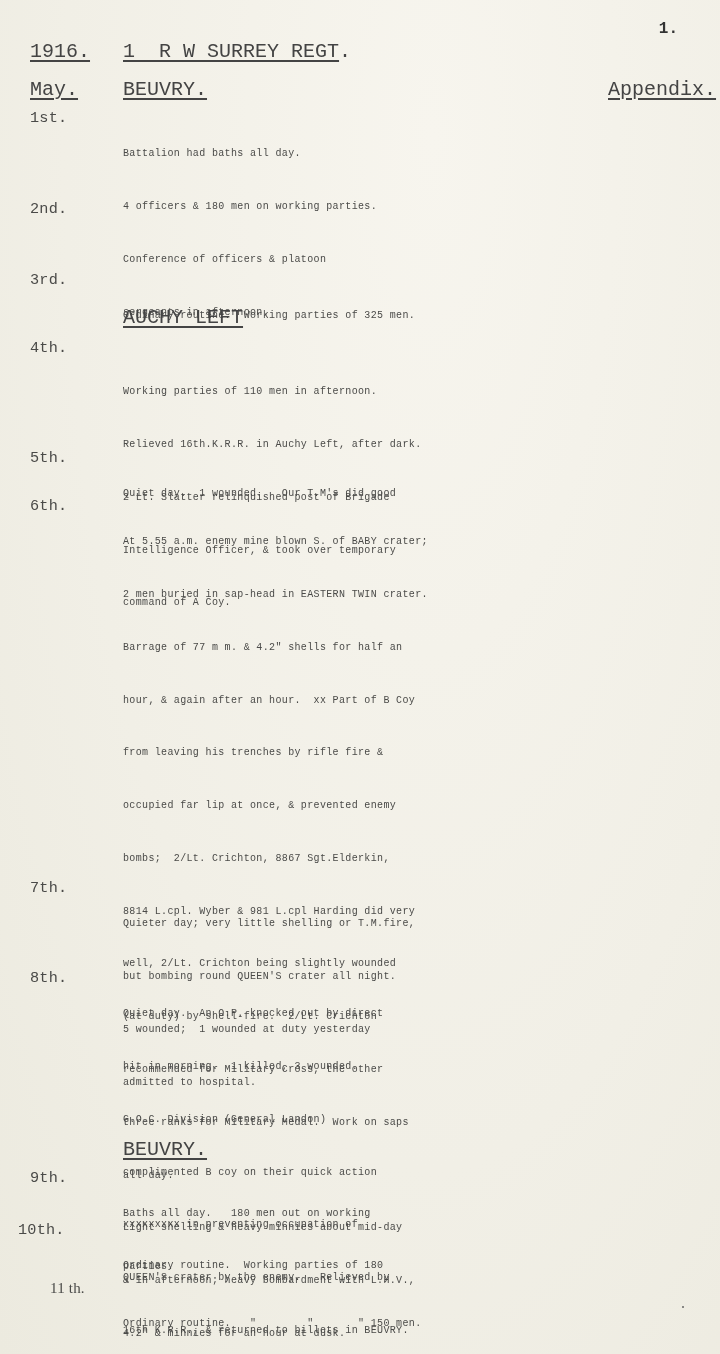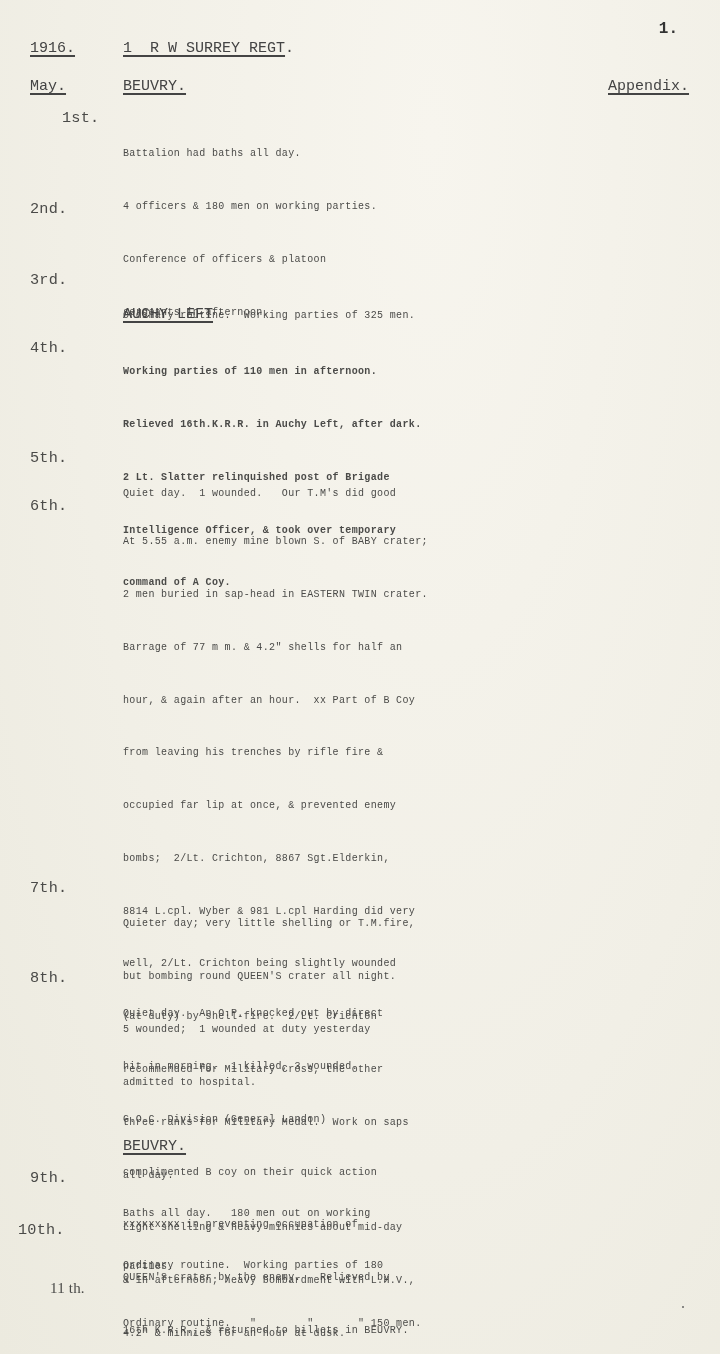--- a/index.html
+++ b/index.html
@@ -8,60 +8,60 @@
     background: #f3f1e9;
     background-image: radial-gradient(ellipse at 60% 10%, #f7f5ee 0%, #f1efe6 60%, #eceadf 100%);
     font-family: "Liberation Mono", "DejaVu Sans Mono", monospace;
     color: #4a4a48;
     position: relative;
   }
   .page { position: absolute; left: 0; top: 0; width: 720px; height: 1354px; }
   .abs { position: absolute; white-space: pre; }
   .ul { text-decoration: underline; text-decoration-thickness: 2px; text-underline-offset: 3px; }
   .t { font-size: 15.2px; line-height: 17.6px; letter-spacing: 0.2px; }
-  .h { font-size: 15px; letter-spacing: 0px; color: #444; }
+  .h { font-size: 20px; letter-spacing: 0px; color: #444; }
   .date { left: 30px; font-size: 15.2px; }
   .body { left: 123px; font-size: 10px; line-height: 17.6px; letter-spacing: 0.35px; }
   .line { display: block; height: 17.6px; }
   .pagenum { right: 42px; top: 20px; font-size: 16px; font-weight: bold; color: #333; }
   .dot { position: absolute; width: 2px; height: 2px; background: #666; border-radius: 1px; }
 </style>
 </head>
 <body>
 
 <div class="page">
 
   <div class="abs pagenum">1.</div>
 
   <div class="abs h ul" style="left:30px; top:40px;">1916.</div>
   <div class="abs h" style="left:123px; top:40px;"><span class="ul">1  R W SURREY REGT</span><span>.</span></div>
 
   <div class="abs h ul" style="left:30px; top:78px;">May.</div>
   <div class="abs h ul" style="left:123px; top:78px;">BEUVRY.</div>
   <div class="abs h ul" style="left:608px; top:78px;">Appendix.</div>
 
-  <div class="abs date t" style="top:110px;margin-left:32px;">1st.</div>
+  <div class="abs date t" style="top:110px;">1st.</div>
   <div class="abs body" style="top:110px;">
     <span class="line">Battalion had baths all day.</span>
     <span class="line">4 officers &amp; 180 men on working parties.</span>
     <span class="line">Conference of officers &amp; platoon</span>
     <span class="line">sergeants in afternoon.</span>
   </div>
 
   <div class="abs date t" style="top:201px;">2nd.</div>
 
   <div class="abs date t" style="top:272px;">3rd.</div>
   <div class="abs body" style="top:272px;">
     <span class="line">Ordinary routine.  Working parties of 325 men.</span>
   </div>
 
   <div class="abs h ul" style="left:123px; top:306px;">AUCHY LEFT</div>
 
   <div class="abs date t" style="top:340px;">4th.</div>
-  <div class="abs body" style="top:328px;font-weight:bold;">
+  <div class="abs body" style="top:348px;">
     <span class="line">Working parties of 110 men in afternoon.</span>
     <span class="line">Relieved 16th.K.R.R. in Auchy Left, after dark.</span>
     <span class="line">2 Lt. Slatter relinquished post of Brigade</span>
     <span class="line">Intelligence Officer, &amp; took over temporary</span>
     <span class="line">command of A Coy.</span>
   </div>
 
   <div class="abs date t" style="top:450px;">5th.</div>
   <div class="abs body" style="top:450px;">
     <span class="line">Quiet day.  1 wounded.   Our T.M's did good</span>

